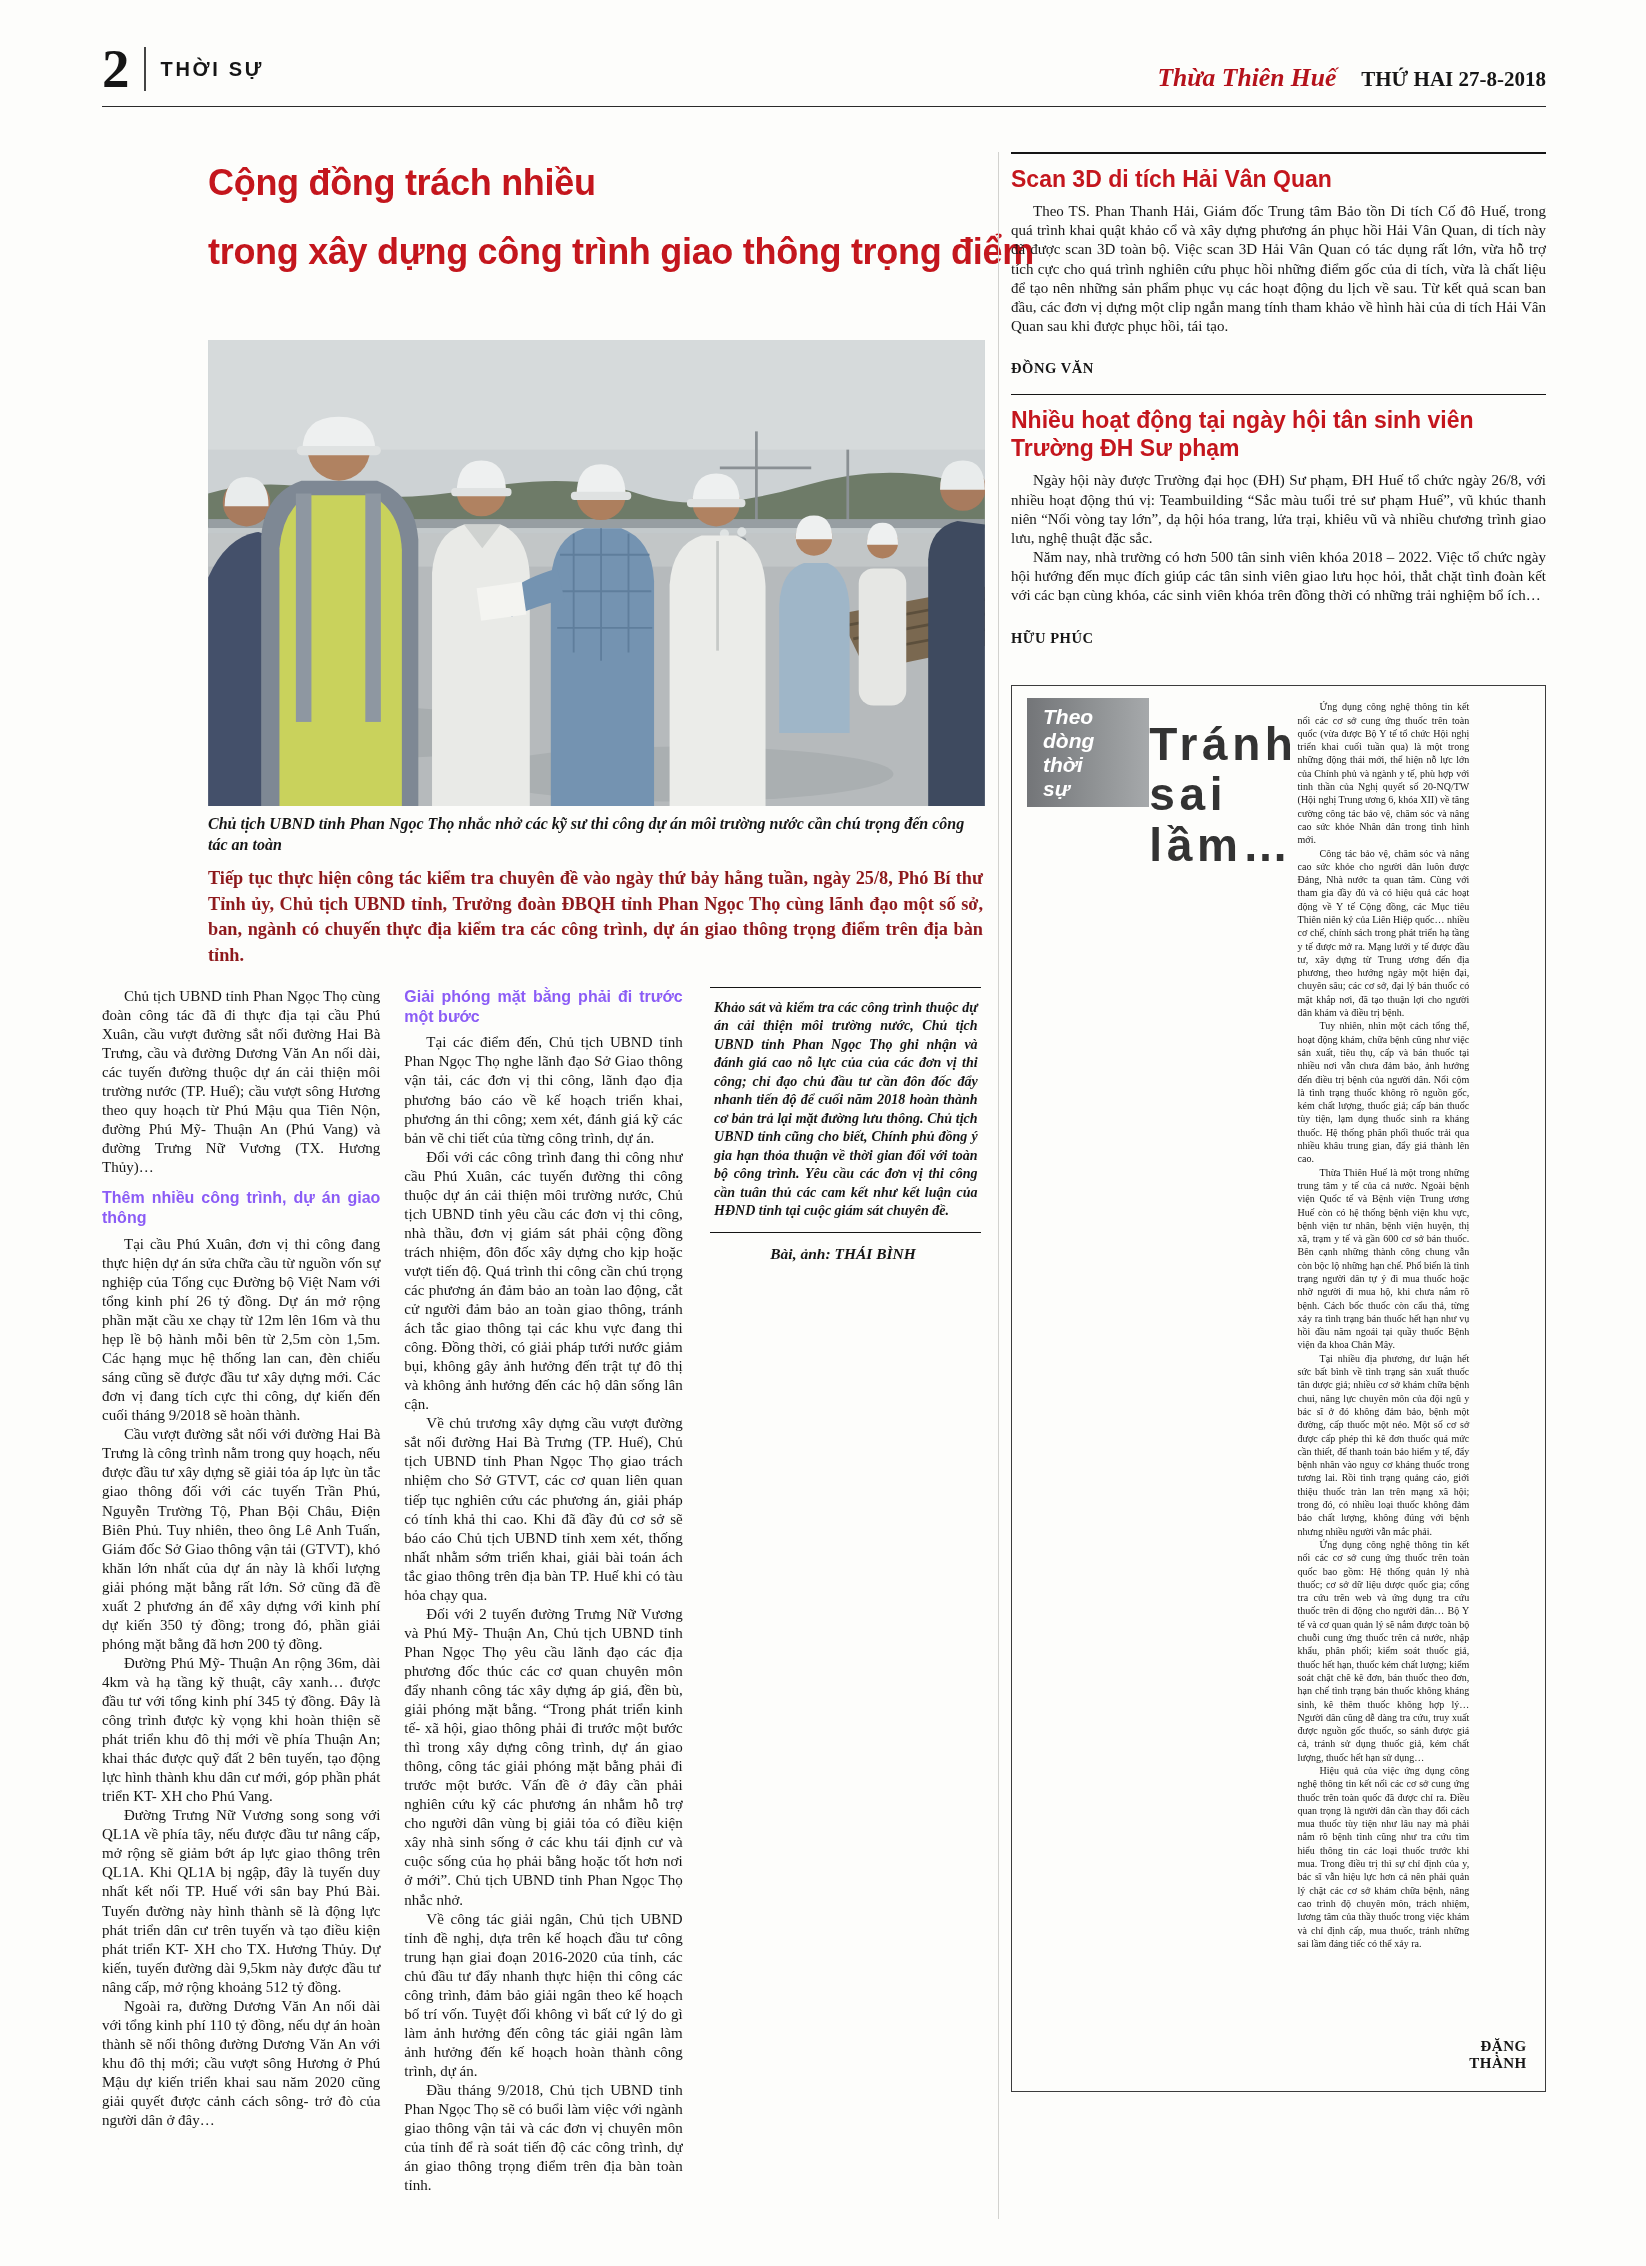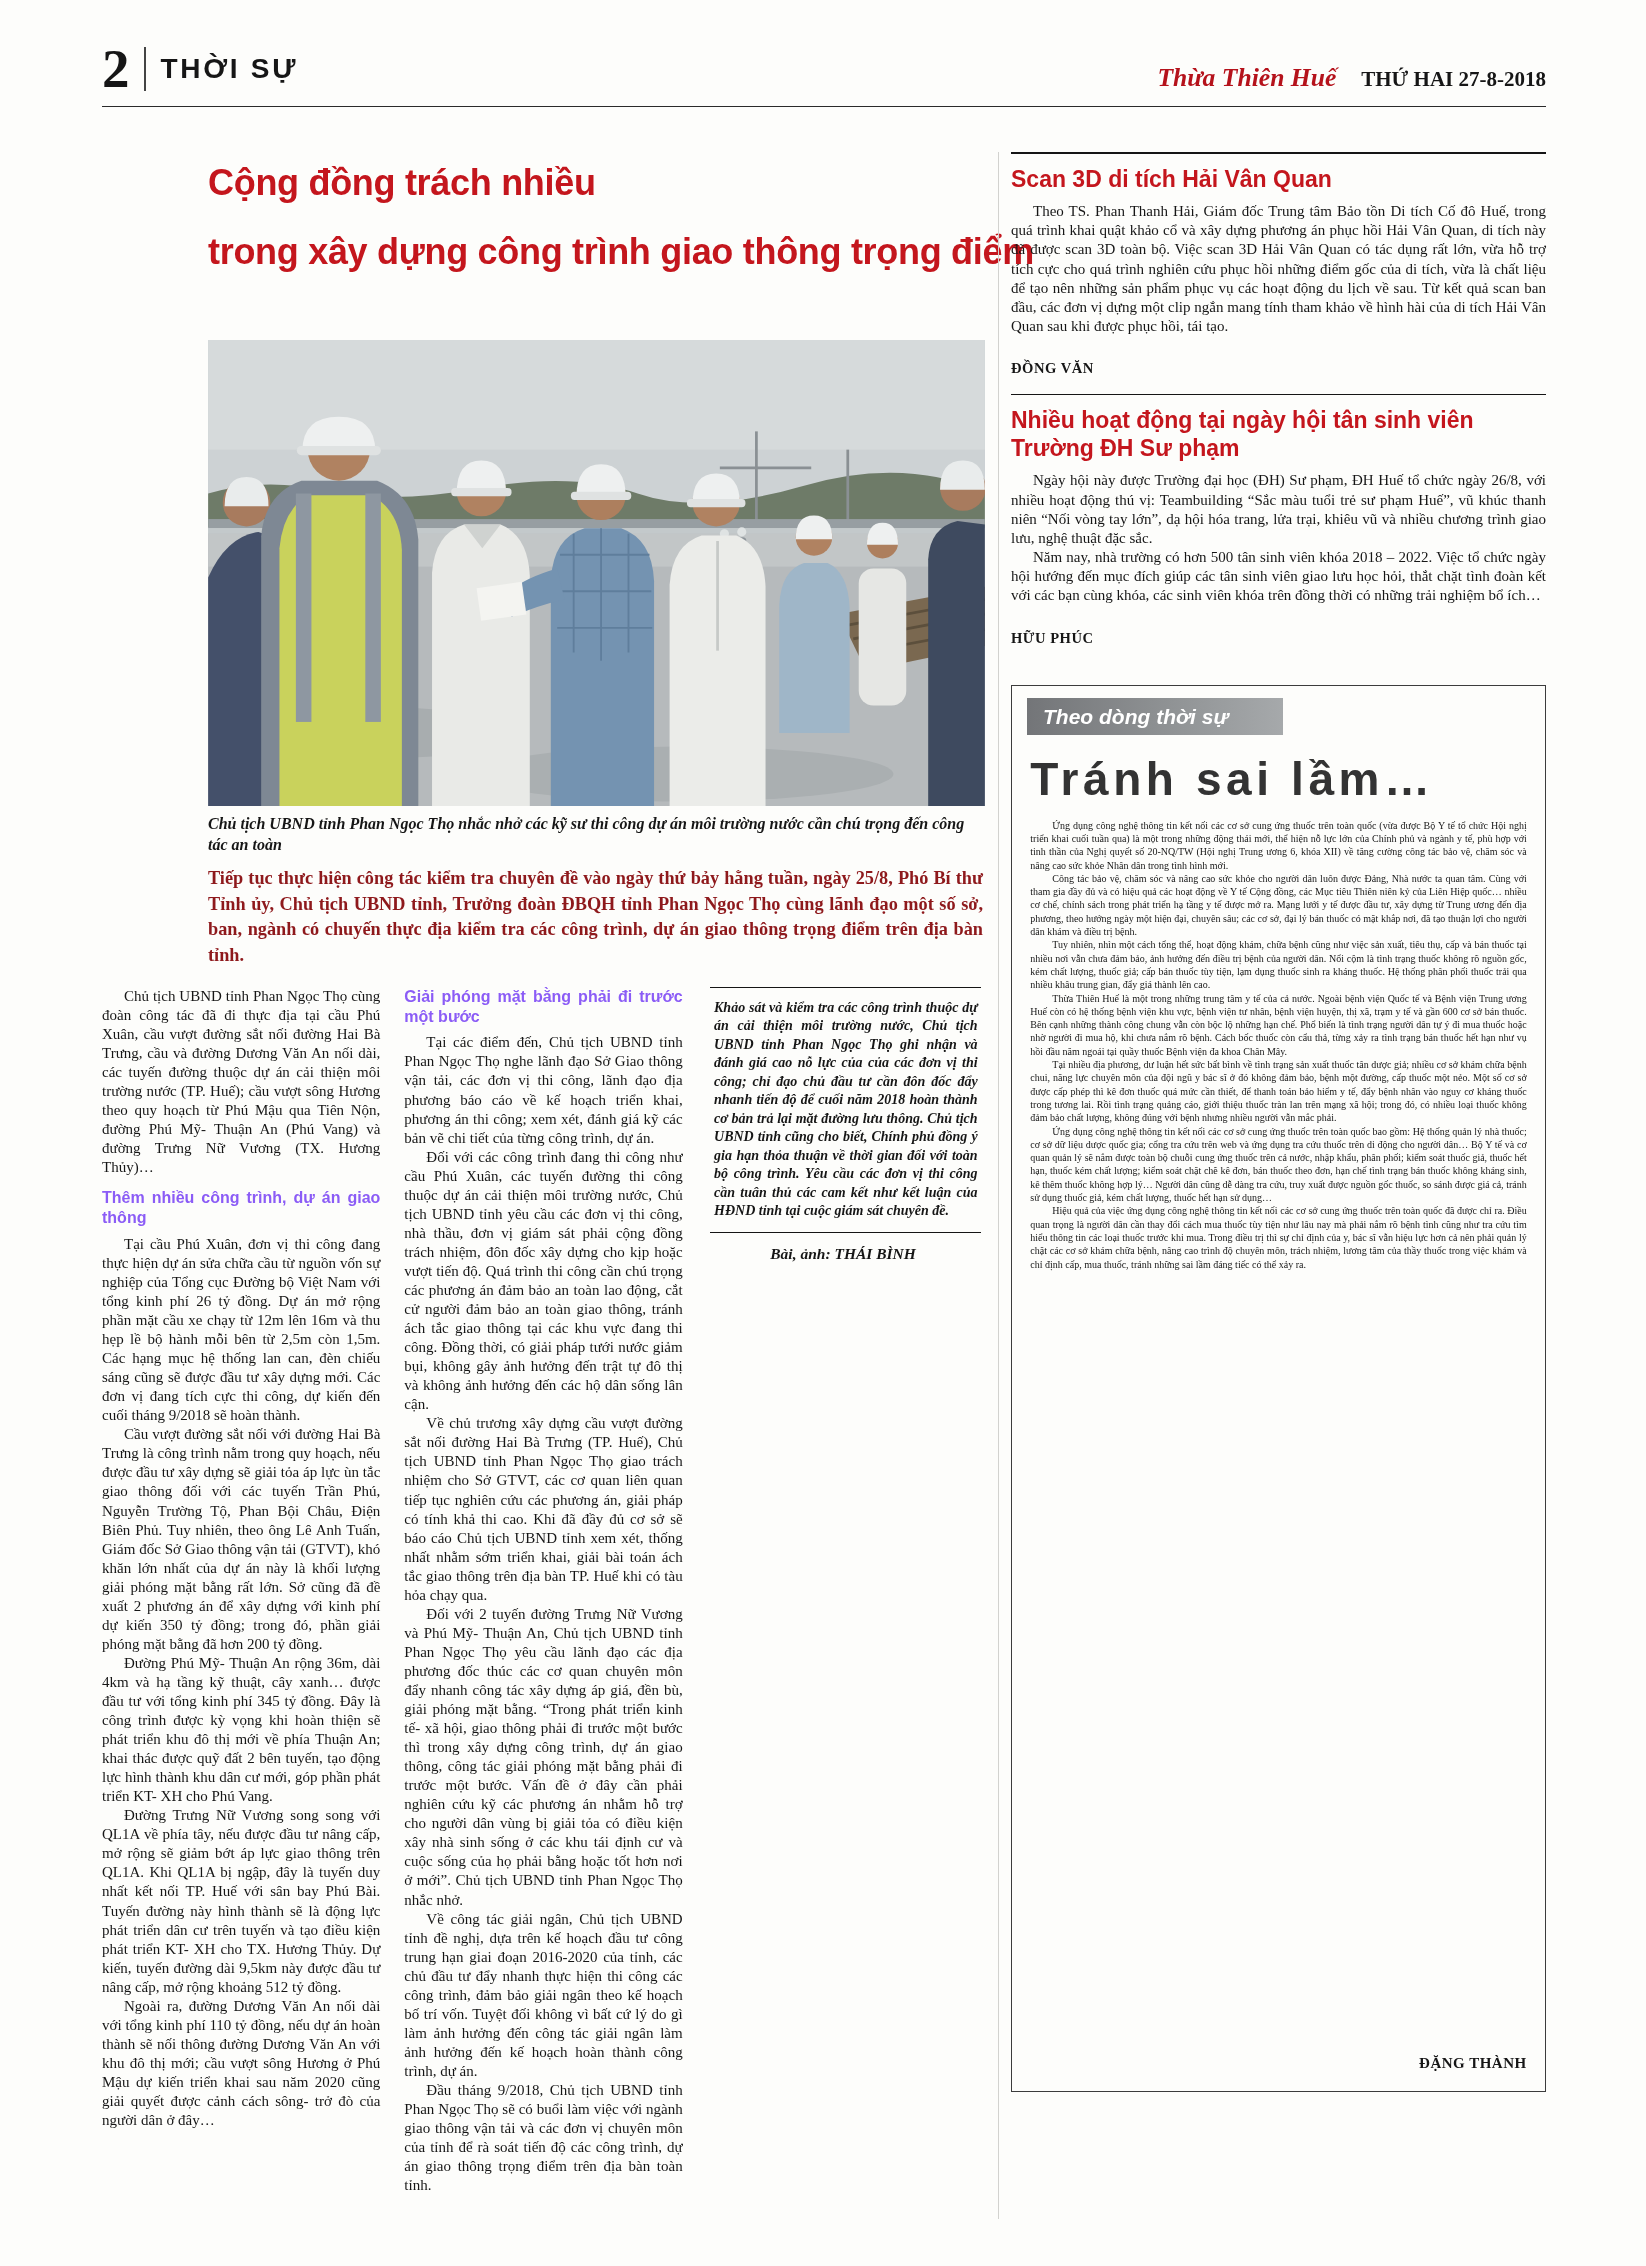--- a/index.html
+++ b/index.html
@@ -6,21 +6,21 @@
   html,body{background:#e9e9e7}
   .page{position:relative;width:1647px;height:2267px;background:#fdfdfb;overflow:hidden;
         color:#161616;font-family:"Liberation Serif",serif;margin:0 auto}
 
   
   .hdr{position:absolute;left:102px;top:46px;width:1444px;display:flex;justify-content:space-between;
        align-items:flex-end;padding-bottom:12.8px;border-bottom:1.8px solid #2a2a2a}
   .hdr-left{display:flex;align-items:center;gap:14.6px}
   .pageno{font-size:55px;font-weight:bold;line-height:.85}
   .hdr-bar{width:1.8px;height:44px;background:#444}
-  .section{font-family:"Liberation Sans",sans-serif;font-weight:bold;font-size:28px;letter-spacing:2.7px}
+  .section{font-family:"Liberation Sans",sans-serif;font-weight:bold;font-size:20px;letter-spacing:2.7px}
   .hdr-right{display:flex;align-items:baseline;gap:25px}
   .masthead{color:#b5121b;font-size:25.6px;font-weight:bold;font-style:italic}
   .dateline{font-size:21px;font-weight:bold}
 
   
   .main-headline{position:absolute;left:208px;top:148px;width:778px;
        font-family:"Liberation Sans",sans-serif;font-weight:bold;color:#c4161d;
        font-size:36px;line-height:1.92;letter-spacing:-0.3px}
   .hl-line{display:block;white-space:nowrap}
   .photo{position:absolute;left:208px;top:340px;width:777px;height:466px;background:#c9ced1;overflow:hidden}
@@ -45,21 +45,21 @@
   
   .right-col{position:absolute;left:1011px;top:152px;width:535px}
   .brief-1{border-top:2.7px solid #151515;padding-top:11px}
   .brief-2{margin-top:16.4px;border-top:1.8px solid #151515;padding-top:11px}
   .brief-h{font-family:"Liberation Sans",sans-serif;font-weight:bold;color:#c4161d;
        font-size:23px;line-height:1.25;margin-bottom:8.2px}
   .brief-body{font-size:15px;line-height:1.28;text-align:justify}
   .brief-byline{text-align:left;font-weight:bold;font-size:14.6px;margin-top:24px;letter-spacing:0.5px}
 
   .opinion{margin-top:38px;border:1.8px solid #3c3c3c;padding:14.6px 18.3px 18.3px;
-       min-height:1407px;display:flex;flex-direction:column}
+       min-height:1407px;display:flex;flex-direction:row}
   .kicker{align-self:flex-start;background:linear-gradient(90deg,#737578 0%,#8f9294 55%,#a6a9ab 100%);
        color:#fff;font-family:"Liberation Sans",sans-serif;font-weight:bold;font-style:italic;
        font-size:21px;padding:6.4px 55px 6.4px 16.4px;margin:-1.8px 0 0 -3.7px}
   .op-headline{font-family:"Liberation Sans",sans-serif;font-weight:bold;font-size:46px;
        letter-spacing:4.6px;color:#333;margin:18.3px 0 14.6px;line-height:1.1}
   .op-body{font-size:10px;line-height:1.33;text-align:justify}
   .op-byline{text-align:right;font-weight:bold;font-size:15px;margin-top:auto;padding-top:12.8px;letter-spacing:0.5px}
 </style>
 </head>
 <body>

